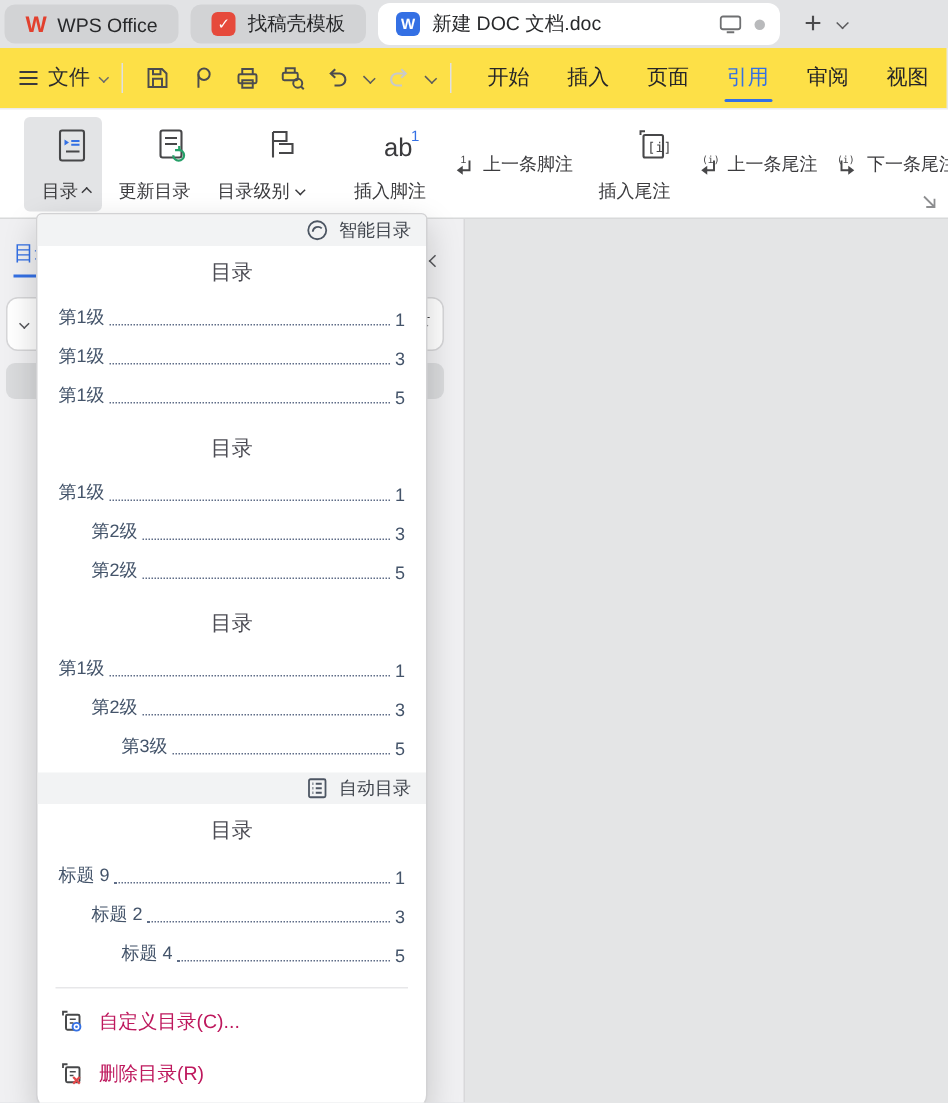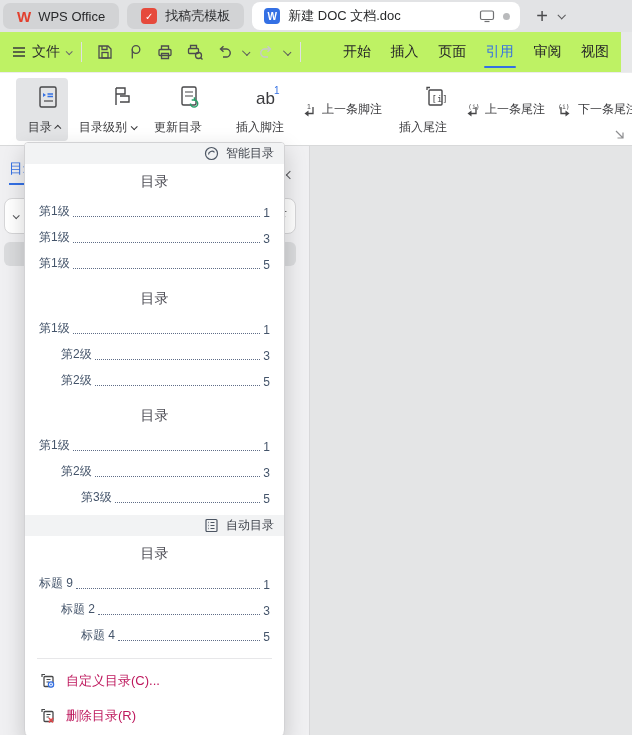--- a/index.html
+++ b/index.html
@@ -33,31 +33,31 @@
   .tab-dot { width:7px; height:7px; border-radius:50%; background:#b9babc; flex:0 0 auto; }
   .plus-btn { font-size:20px; color:#4a4a4c; padding:0 8px; cursor:pointer; line-height:1; }
   .chv { display:inline-block; width:6px; height:6px; border-right:1.4px solid currentColor;
          border-bottom:1.4px solid currentColor; transform:rotate(45deg) translateY(-1px); }
   .chv.up { transform:rotate(-135deg) translateY(-1px); }
   .chv.small { width:5px; height:5px; }
   .tabbar-chv { color:#5a5a5c; margin-left:2px; cursor:pointer; }
 
   
   .menubar {
-    position:absolute; top:32px; left:0; right:11px; height:40px; background:#bef264;
+    position:absolute; top:32px; left:0; right:1px; height:40px; background:#fde047;
     display:flex; align-items:center; padding:0 8px 0 12px; font-size:14px;
   }
   .file-btn { display:flex; align-items:center; gap:6px; color:#2c2c2e; cursor:pointer; }
   .vdiv { width:1px; height:20px; background:#e0e0e2; margin:0 10px; flex:0 0 auto; }
   .qat { display:flex; align-items:center; gap:4px; }
   .qbtn { width:26px; height:26px; border-radius:4px; display:flex; align-items:center;
           justify-content:center; cursor:pointer; color:#4c4c4e; }
   .qbtn.disabled { color:#c8c9cb; }
   .qchv { color:#5a5a5c; padding:0 3px; cursor:pointer; }
-  .mtabs { display:flex; align-items:center; margin-left:30px; flex:1; justify-content:space-between; padding-right:2px; }
+  .mtabs { display:flex; align-items:center; margin-left:12px; flex:1; justify-content:space-between; padding-right:2px; }
   .mtab { position:relative; padding:9px 2px; cursor:pointer; color:#262628; }
   .mtab.active { color:#3470e4; }
   .mtab.active::after { content:""; position:absolute; left:0; right:0; bottom:2px; height:2.5px;
                         background:#3470e4; border-radius:2px; }
 
   
   .ribbon {
     position:absolute; top:72px; left:0; right:0; height:74px; background:#ffffff;
     border-top:1px solid #ececee; border-bottom:1px solid #d8d9da;
     display:flex; align-items:stretch; padding:5px 26px 4px 16px;
@@ -208,38 +208,38 @@
         <path d="M8 9 l3 2 -3 2 z" fill="#3470e4"></path>
         <path d="M12.5 10 h5.5 M12.5 12.5 h5.5" stroke="#3470e4" stroke-width="1.4"></path>
         <path d="M9 17 h9" stroke="#474749" stroke-width="1.2"></path>
       </svg>
       <span class="lbl">
           <span>目录</span>
           <span class="chv small up"></span>
         </span>
     </div>
     <div class="rbig">
-      <svg width="26" height="26" viewBox="0 0 26 26" fill="none" stroke="#474749" stroke-width="1.4">
-        <path d="M6 4 h9 v6 h-9"></path>
-          <path d="M10 12 h9 v6 h-9"></path>
-          <path d="M6 4 v17"></path>
-      </svg>
-      <span class="lbl">
-          <span>目录级别</span>
-          <span class="chv small"></span>
-        </span>
-    </div>
-    <div class="rbig">
       <svg width="26" height="26" viewBox="0 0 26 26" fill="none">
         <rect x="6" y="3" width="14" height="18" rx="1.5" stroke="#474749" stroke-width="1.4"></rect>
         <path d="M9 8 h8 M9 12 h8" stroke="#474749" stroke-width="1.2"></path>
         <path d="M14.5 19.5 a3.6 3.6 0 1 0 3.6 -3.6" stroke="#26a069" stroke-width="1.5" fill="none"></path>
         <path d="M18.5 13.3 v2.8 h-2.8" stroke="#26a069" stroke-width="1.5" fill="none"></path>
       </svg>
       <span class="lbl">更新目录</span>
+    </div>
+    <div class="rbig">
+      <svg width="26" height="26" viewBox="0 0 26 26" fill="none" stroke="#474749" stroke-width="1.4">
+        <path d="M6 4 h9 v6 h-9"></path>
+          <path d="M10 12 h9 v6 h-9"></path>
+          <path d="M6 4 v17"></path>
+      </svg>
+      <span class="lbl">
+          <span>目录级别</span>
+          <span class="chv small"></span>
+        </span>
     </div>
   </div>
   <div class="rdiv"></div>
   <div class="rgroup">
     <div class="rbig">
       <svg width="34" height="26" viewBox="0 0 34 26">
         <text x="6" y="20" font-size="17" fill="#3a3a3d" font-family="Liberation Sans, sans-serif">ab</text>
         <text x="24" y="10" font-size="10" fill="#3470e4" font-family="Liberation Sans, sans-serif">1</text>
       </svg>
       <span class="lbl">插入脚注</span>

